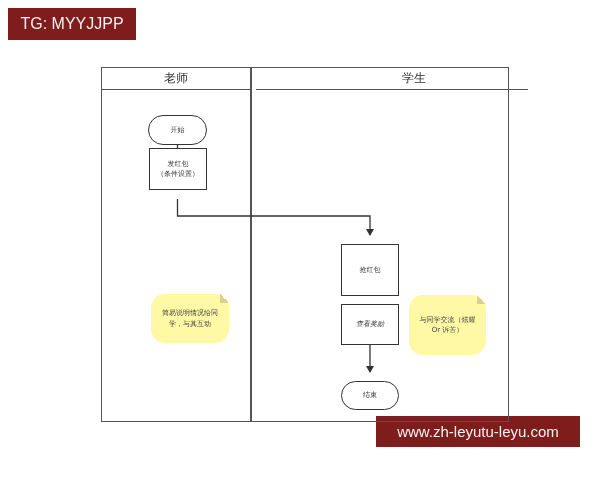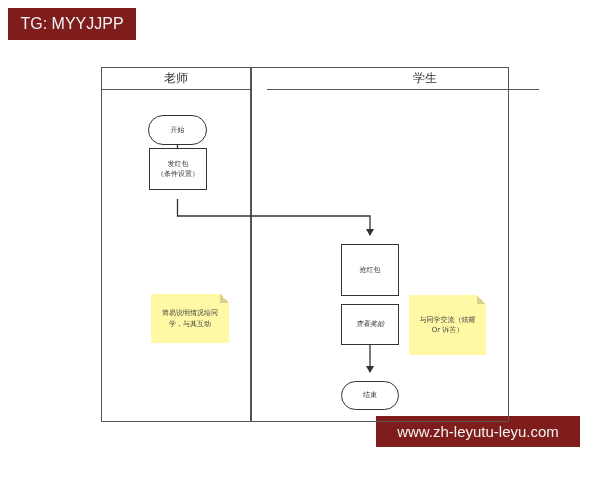--- a/index.html
+++ b/index.html
@@ -8,34 +8,34 @@
   .abs { position:absolute; box-sizing:border-box; }
   .wm { background:#7f1d1d; color:#f2f2f2; font-family:"Liberation Sans", sans-serif; display:flex; align-items:center; justify-content:center; }
   .wm-tl { left:8px; top:8px; width:128px; height:32px; font-size:16px; }
   .wm-br { left:376px; top:416px; width:204px; height:31px; font-size:15px; }
   .lane-outer { left:101px; top:67px; width:408px; height:355px; border:1.5px solid #555; }
   .lane-header { top:67px; height:23px; border-bottom:1px solid #555; display:flex; align-items:center; justify-content:center; font-size:12px; color:#333; }
   .lane-divider { left:250px; top:67px; width:1.5px; height:355px; background:#555; }
   .node { border:1.3px solid #333; background:#fff; display:flex; align-items:center; justify-content:center; text-align:center;
           font-size:7px; color:#333; line-height:1.5;margin-top:8px; }
   .rounded { border-radius:15px; }
-  .note { background:#fff9a5; display:flex; align-items:center; justify-content:center; text-align:left; font-size:7px; color:#444; line-height:1.5; padding:4px; }
+  .note { background:#fff9a5; display:flex; align-items:center; justify-content:center; text-align:left; font-size:7px; color:#444; line-height:1.5; padding:4px;border-radius:14px; }
   .fold-in { position:absolute; right:0; top:0; width:9px; height:9px; background:linear-gradient(225deg, #ffffff 50%, #d9d38a 50%); }
   svg.edges { position:absolute; left:0; top:0; }
 </style>
 </head>
 <body>
 
 <div class="abs wm wm-tl">TG: MYYJJPP</div>
 <div class="abs wm wm-br">www.zh-leyutu-leyu.com</div>
 
 <div class="abs lane-outer"></div>
 <div class="abs lane-divider"></div>
 <div class="abs lane-header" style="left:101px; width:150px;">老师</div>
-<div class="abs lane-header" style="left:267px; width:272px;padding-left:44px;">学生</div>
+<div class="abs lane-header" style="left:256px; width:272px;padding-left:44px;">学生</div>
 
 <svg class="edges" width="600" height="480">
   <defs>
     <marker id="arr" markerWidth="8" markerHeight="8" refX="6" refY="4" orient="auto" markerUnits="userSpaceOnUse">
       <path d="M0,0 L7,4 L0,8 Z" fill="#333"></path>
     </marker>
   </defs>
   <path d="M177.5,137 L177.5,157" stroke="#333" stroke-width="1.3" fill="none" marker-end="url(#arr)"></path>
   <path d="M177.5,199 L177.5,216 L370,216 L370,235" stroke="#333" stroke-width="1.3" fill="none" marker-end="url(#arr)"></path>
   <path d="M370,276 L370,295" stroke="#333" stroke-width="1.3" fill="none" marker-end="url(#arr)"></path>

